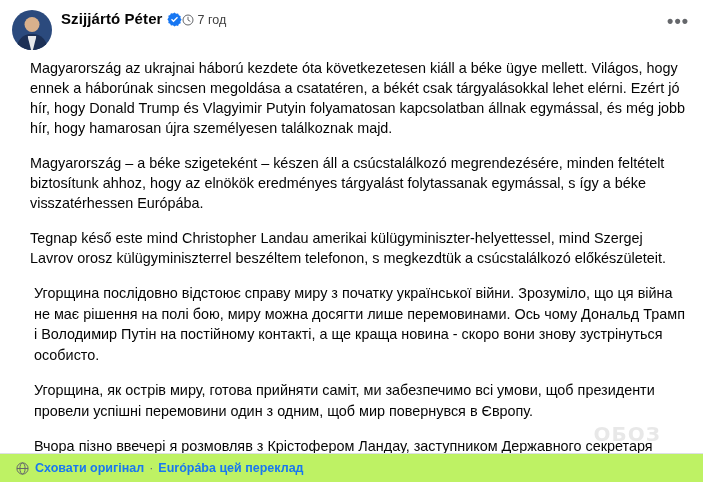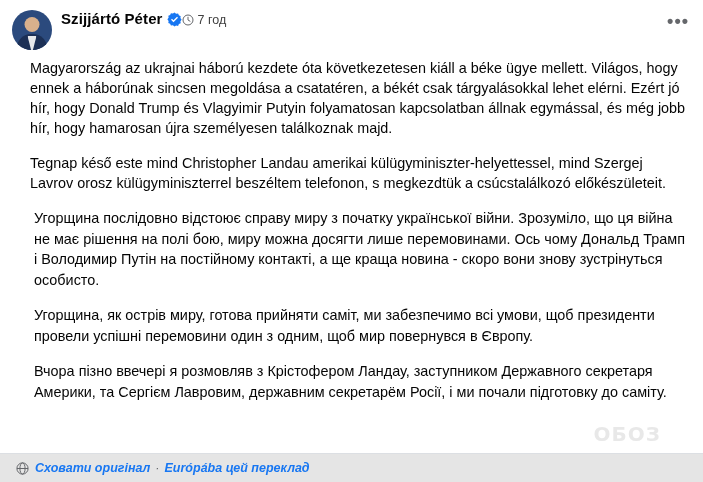--- a/index.html
+++ b/index.html
@@ -148,22 +148,21 @@
     left: 0;
     right: 0;
     bottom: 0;
     height: 28px;
     border-top: 1px solid #dcdfe3;
     display: flex;
     align-items: center;
     padding-left: 16px;
     font-size: 12.5px;
     color: #65676b;
-    background: #e5e5e5;
-    font-style: italic;
+    background: #bef264;
   }
   .globe-icon {
     width: 13px;
     height: 13px;
     margin-right: 6px;
     flex: 0 0 13px;
   }
   .footer-link {
     color: #1877f2;
     font-weight: bold;
@@ -218,20 +217,21 @@
           </svg>
         </span>
         <span>7 год</span>
       </div>
     </div>
     <div class="more-btn">•••</div>
   </div>
 
   <div class="post-body">
     <p>Magyarország az ukrajnai háború kezdete óta következetesen kiáll a béke ügye mellett. Világos, hogy ennek a háborúnak sincsen megoldása a csatatéren, a békét csak tárgyalásokkal lehet elérni. Ezért jó hír, hogy Donald Trump és Vlagyimir Putyin folyamatosan kapcsolatban állnak egymással, és még jobb hír, hogy hamarosan újra személyesen találkoznak majd.</p>
+    <p>Magyarország – a béke szigeteként – készen áll a csúcstalálkozó megrendezésére, minden feltételt biztosítunk ahhoz, hogy az elnökök eredményes tárgyalást folytassanak egymással, s így a béke visszatérhessen Európába.</p>
     <p>Tegnap késő este mind Christopher Landau amerikai külügyminiszter-helyettessel, mind Szergej Lavrov orosz külügyminiszterrel beszéltem telefonon, s megkezdtük a csúcstalálkozó előkészületeit.</p>
 
     <div class="translation">
       <p>Угорщина послідовно відстоює справу миру з початку української війни. Зрозуміло, що ця війна не має рішення на полі бою, миру можна досягти лише перемовинами. Ось чому Дональд Трамп і Володимир Путін на постійному контакті, а ще краща новина - скоро вони знову зустрінуться особисто.</p>
       <p>Угорщина, як острів миру, готова прийняти саміт, ми забезпечимо всі умови, щоб президенти провели успішні перемовини один з одним, щоб мир повернувся в Європу.</p>
       <p>Вчора пізно ввечері я розмовляв з Крістофером Ландау, заступником Державного секретаря Америки, та Сергієм Лавровим, державним секретарём Росії, і ми почали підготовку до саміту.</p>
     </div>
   </div>
 
   <div class="watermark">ОБОЗ</div>

